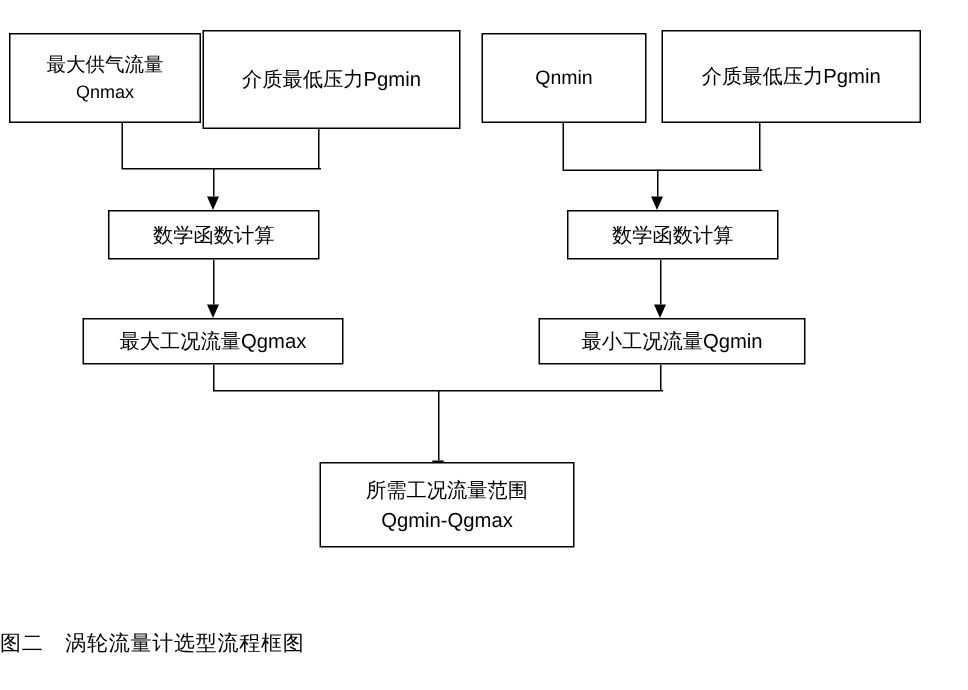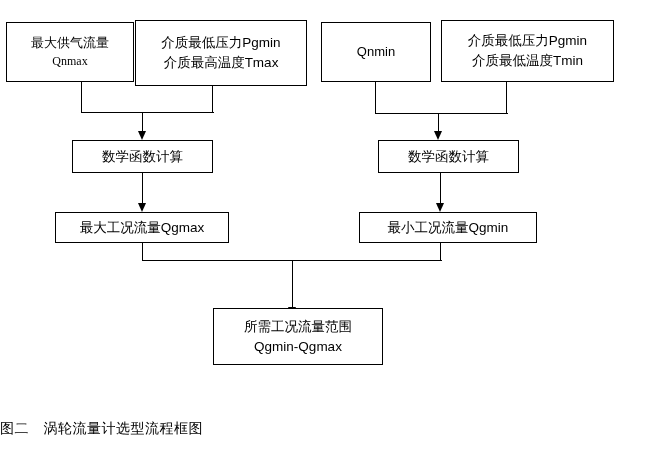--- a/index.html
+++ b/index.html
@@ -30,21 +30,21 @@
     color: #000000;
     line-height: 1.45;
     z-index: 3;
   }
   .node .line1, .node .line2 {
     display: block;
     white-space: nowrap;
   }
   
   #node-qnmax      { left: 6px;   top: 22px;  width: 128px; height: 60px; font-size: 13px; }
-  #node-qnmax .line2 { font-size: 12px; font-family: Liberation Serif, serif; }
+  #node-qnmax .line2 { font-size: 12px; font-family: Liberation Sans, sans-serif; }
   #node-pgmin-tmax { left: 135px; top: 20px;  width: 172px; height: 66px; font-size: 13.5px; }
   #node-qnmin      { left: 321px; top: 22px;  width: 110px; height: 60px; font-size: 13px; }
   #node-qnmin .line2 { font-size: 13px; }
   #node-pgmax-tmin { left: 441px; top: 20px;  width: 173px; height: 62px; font-size: 13.5px; }
 
   #node-calc-left  { left: 72px;  top: 140px; width: 141px; height: 33px; font-size: 13.5px; }
   #node-calc-right { left: 378px; top: 140px; width: 141px; height: 33px; font-size: 13.5px; }
 
   #node-qgmax      { left: 55px;  top: 212px; width: 174px; height: 31px; font-size: 13.5px; }
   #node-qgmin      { left: 359px; top: 212px; width: 178px; height: 31px; font-size: 13.5px; }
@@ -90,30 +90,28 @@
 
 <div id="canvas">
 
   <div class="node" id="node-qnmax">
     <span class="line1">最大供气流量</span>
     <span class="line2">Qnmax</span>
   </div>
 
   <div class="node" id="node-pgmin-tmax">
     <span class="line1">介质最低压力Pgmin</span>
-    <span class="line2">介质最高温度Tmax</span>
   </div>
 
   <div class="node" id="node-qnmin">
     <span class="line2">Qnmin</span>
   </div>
 
   <div class="node" id="node-pgmax-tmin">
     <span class="line1">介质最低压力Pgmin</span>
-    <span class="line2">介质最低温度Tmin</span>
   </div>
 
   <div class="node" id="node-calc-left">
     <span class="line1">数学函数计算</span>
   </div>
 
   <div class="node" id="node-calc-right">
     <span class="line1">数学函数计算</span>
   </div>
 

